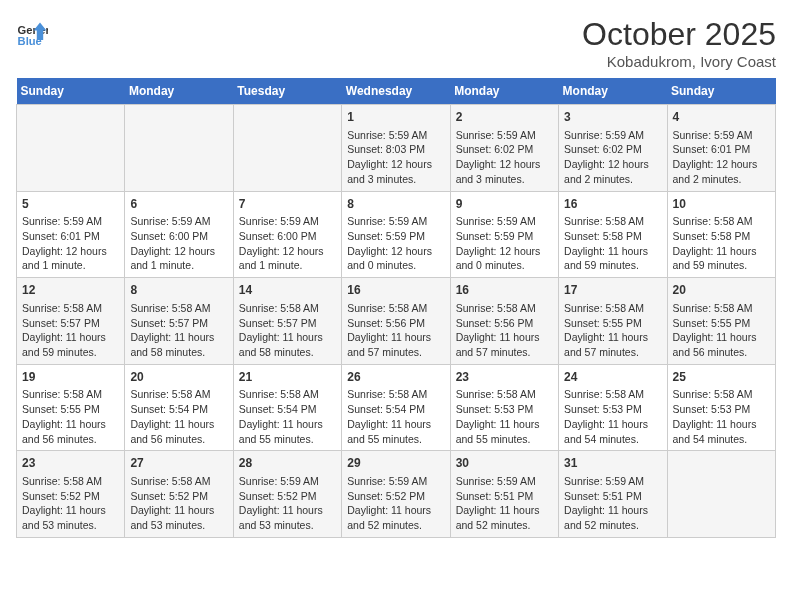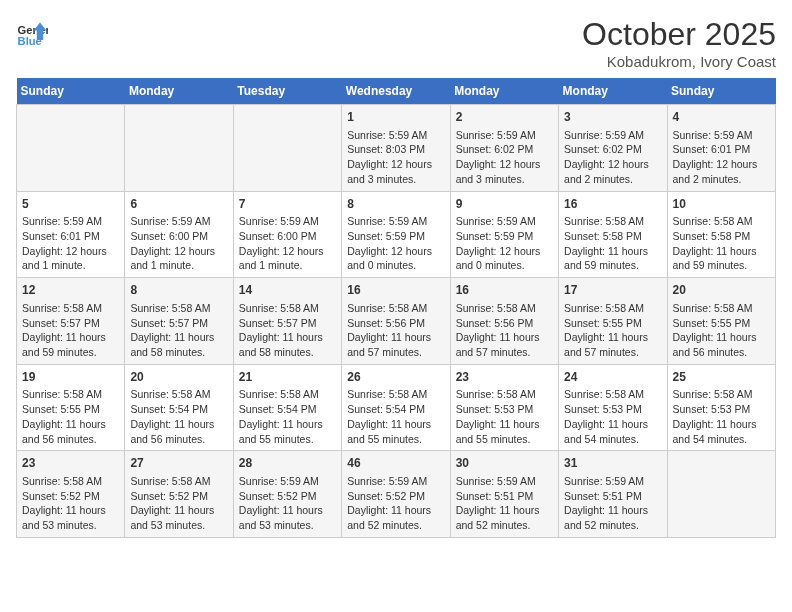--- a/index.html
+++ b/index.html
@@ -281,21 +281,21 @@
           <span style="display: block;">Sunset: 5:52 PM</span>
           <span style="display: block;">Daylight: 11 hours and 53 minutes.</span>
         </td>
         <td>
           <span class="day-num">28</span>
           <span style="display: block;">Sunrise: 5:59 AM</span>
           <span style="display: block;">Sunset: 5:52 PM</span>
           <span style="display: block;">Daylight: 11 hours and 53 minutes.</span>
         </td>
         <td>
-          <span class="day-num">46</span>
+          <span class="day-num">29</span>
           <span style="display: block;">Sunrise: 5:59 AM</span>
           <span style="display: block;">Sunset: 5:52 PM</span>
           <span style="display: block;">Daylight: 11 hours and 52 minutes.</span>
         </td>
         <td>
           <span class="day-num">30</span>
           <span style="display: block;">Sunrise: 5:59 AM</span>
           <span style="display: block;">Sunset: 5:51 PM</span>
           <span style="display: block;">Daylight: 11 hours and 52 minutes.</span>
         </td>

